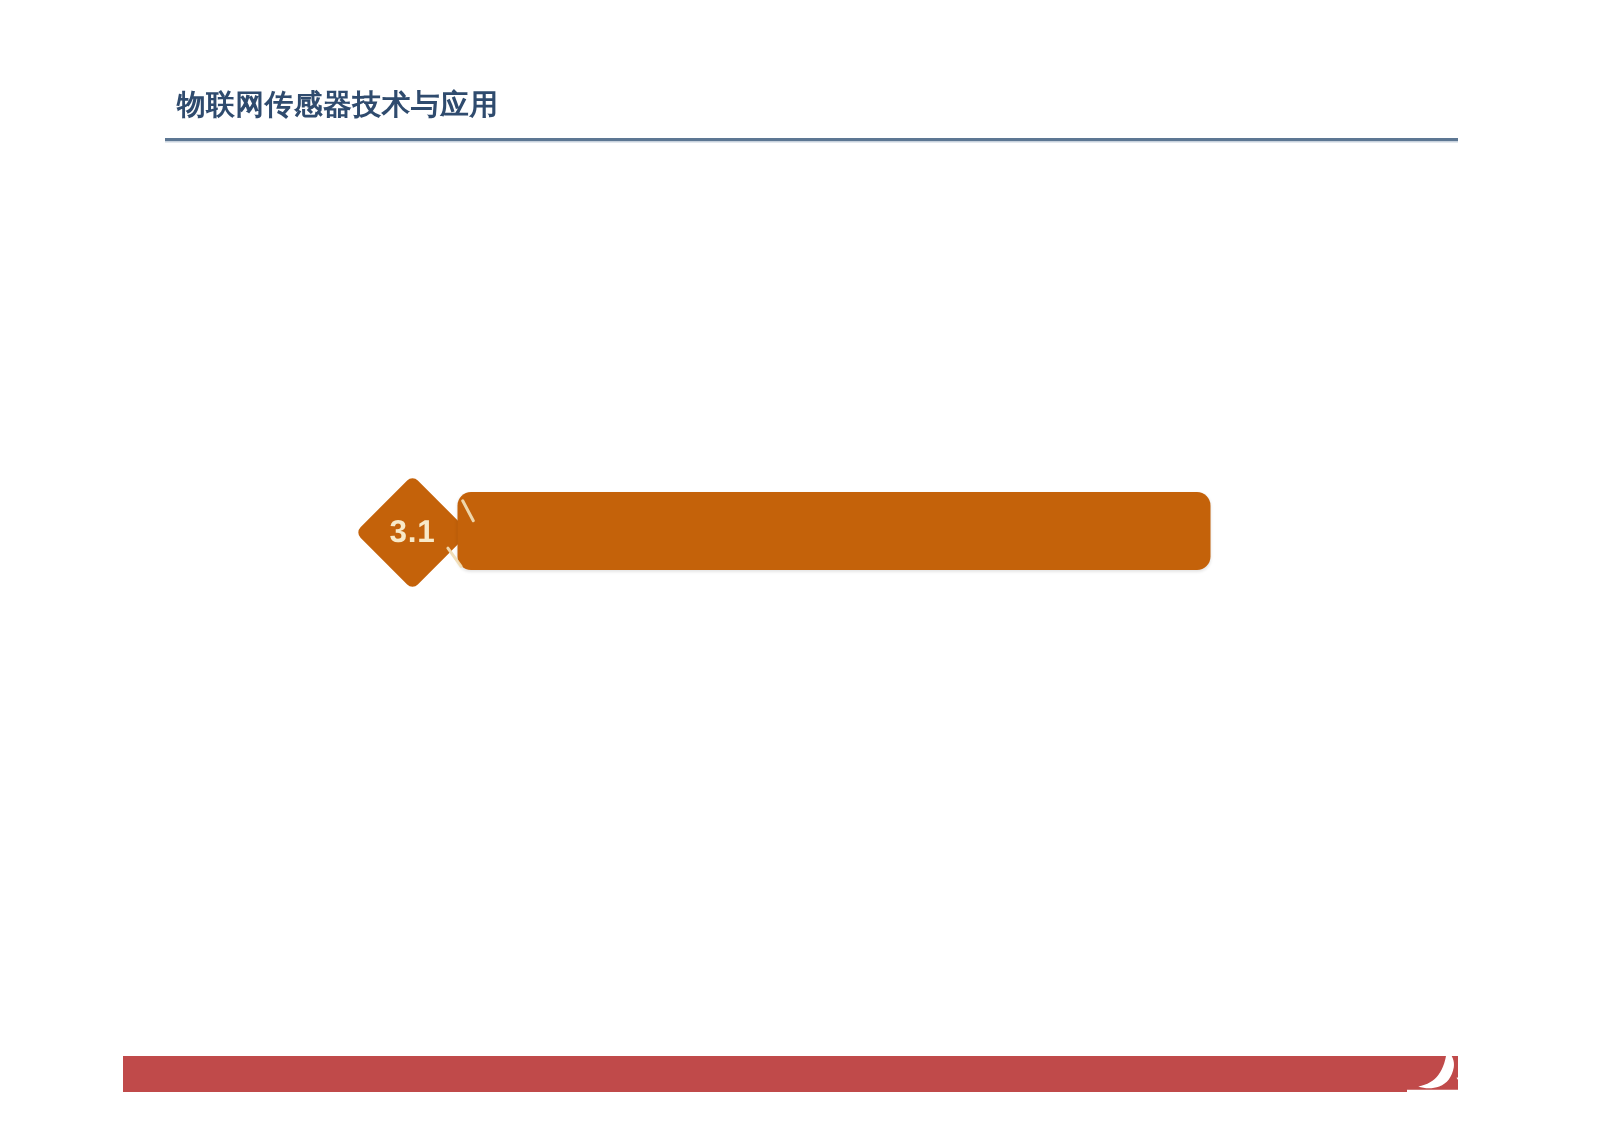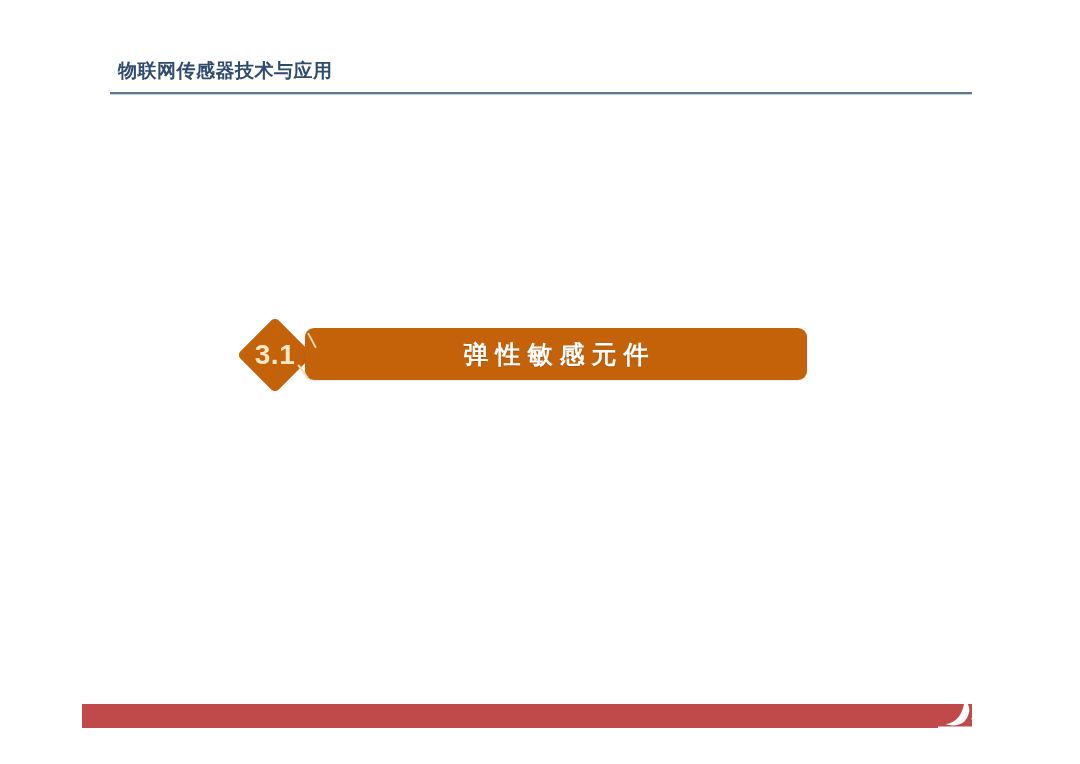--- a/index.html
+++ b/index.html
@@ -85,21 +85,21 @@
   .banner-number {
     position: absolute;
     left: 2px;
     top: 24px;
     width: 70px;
     height: 30px;
     display: flex;
     align-items: center;
     justify-content: center;
     color: #f8e9c8;
-    font-size: 28px;
+    font-size: 21px;
     font-weight: bold;
     letter-spacing: 0.5px;
     z-index: 3;
   }
 
   .slash {
     position: absolute;
     width: 2px;
     height: 17px;
     background: #f0dcb4;
@@ -163,21 +163,20 @@
   <div class="header-title">物联网传感器技术与应用</div>
   <div class="header-rule"></div>
   <div class="header-rule-shadow"></div>
 
   <div class="banner-group">
     <div class="banner-diamond"></div>
     <div class="banner-bar"></div>
     <div class="banner-number">3.1</div>
     <div class="slash slash-a"></div>
     <div class="slash slash-b"></div>
-    <div class="banner-text">弹性敏感元件</div>
   </div>
 
   <div class="footer-bar"></div>
   <svg class="footer-logo" viewBox="0 0 46 36">
     <path d="M26.5 2.0 C26.0 8.5 24.2 14.0 21.0 18.5 C18.0 22.7 13.5 25.2 7.5 26.3 C12.0 27.8 17.0 27.9 21.5 26.3 C26.8 24.4 30.0 20.0 31.2 13.5 C31.9 9.6 30.3 5.2 26.5 2.0 Z" fill="#ffffff"></path>
     <path d="M33.0 20.5 C34.2 22.4 35.6 23.9 37.3 24.9 C38.9 25.8 40.7 26.2 42.7 26.1 C41.3 23.7 39.6 22.0 37.6 21.0 C36.2 20.3 34.7 20.1 33.0 20.5 Z" fill="#ffffff"></path>
     <rect x="0" y="28.5" width="46" height="7.5" fill="#ffffff"></rect>
     <rect x="0" y="0" width="46" height="6" fill="#ffffff"></rect>
   </svg>
 

